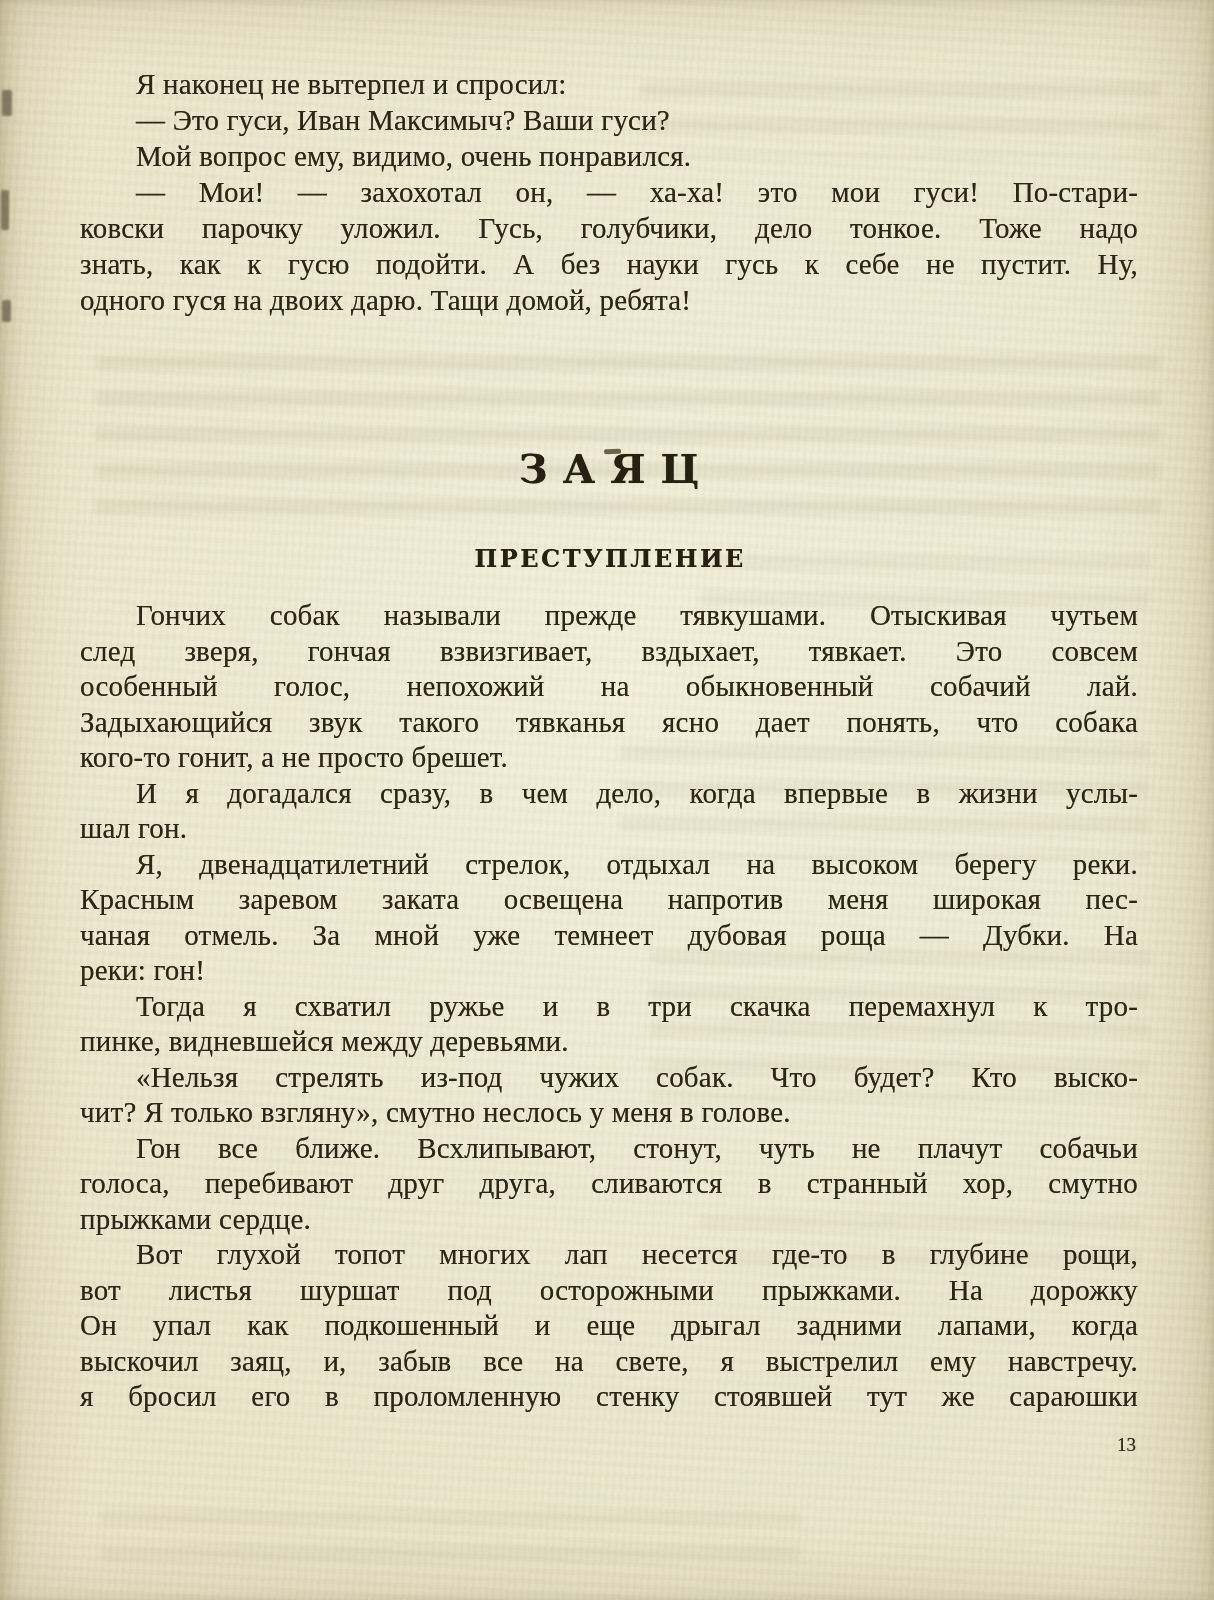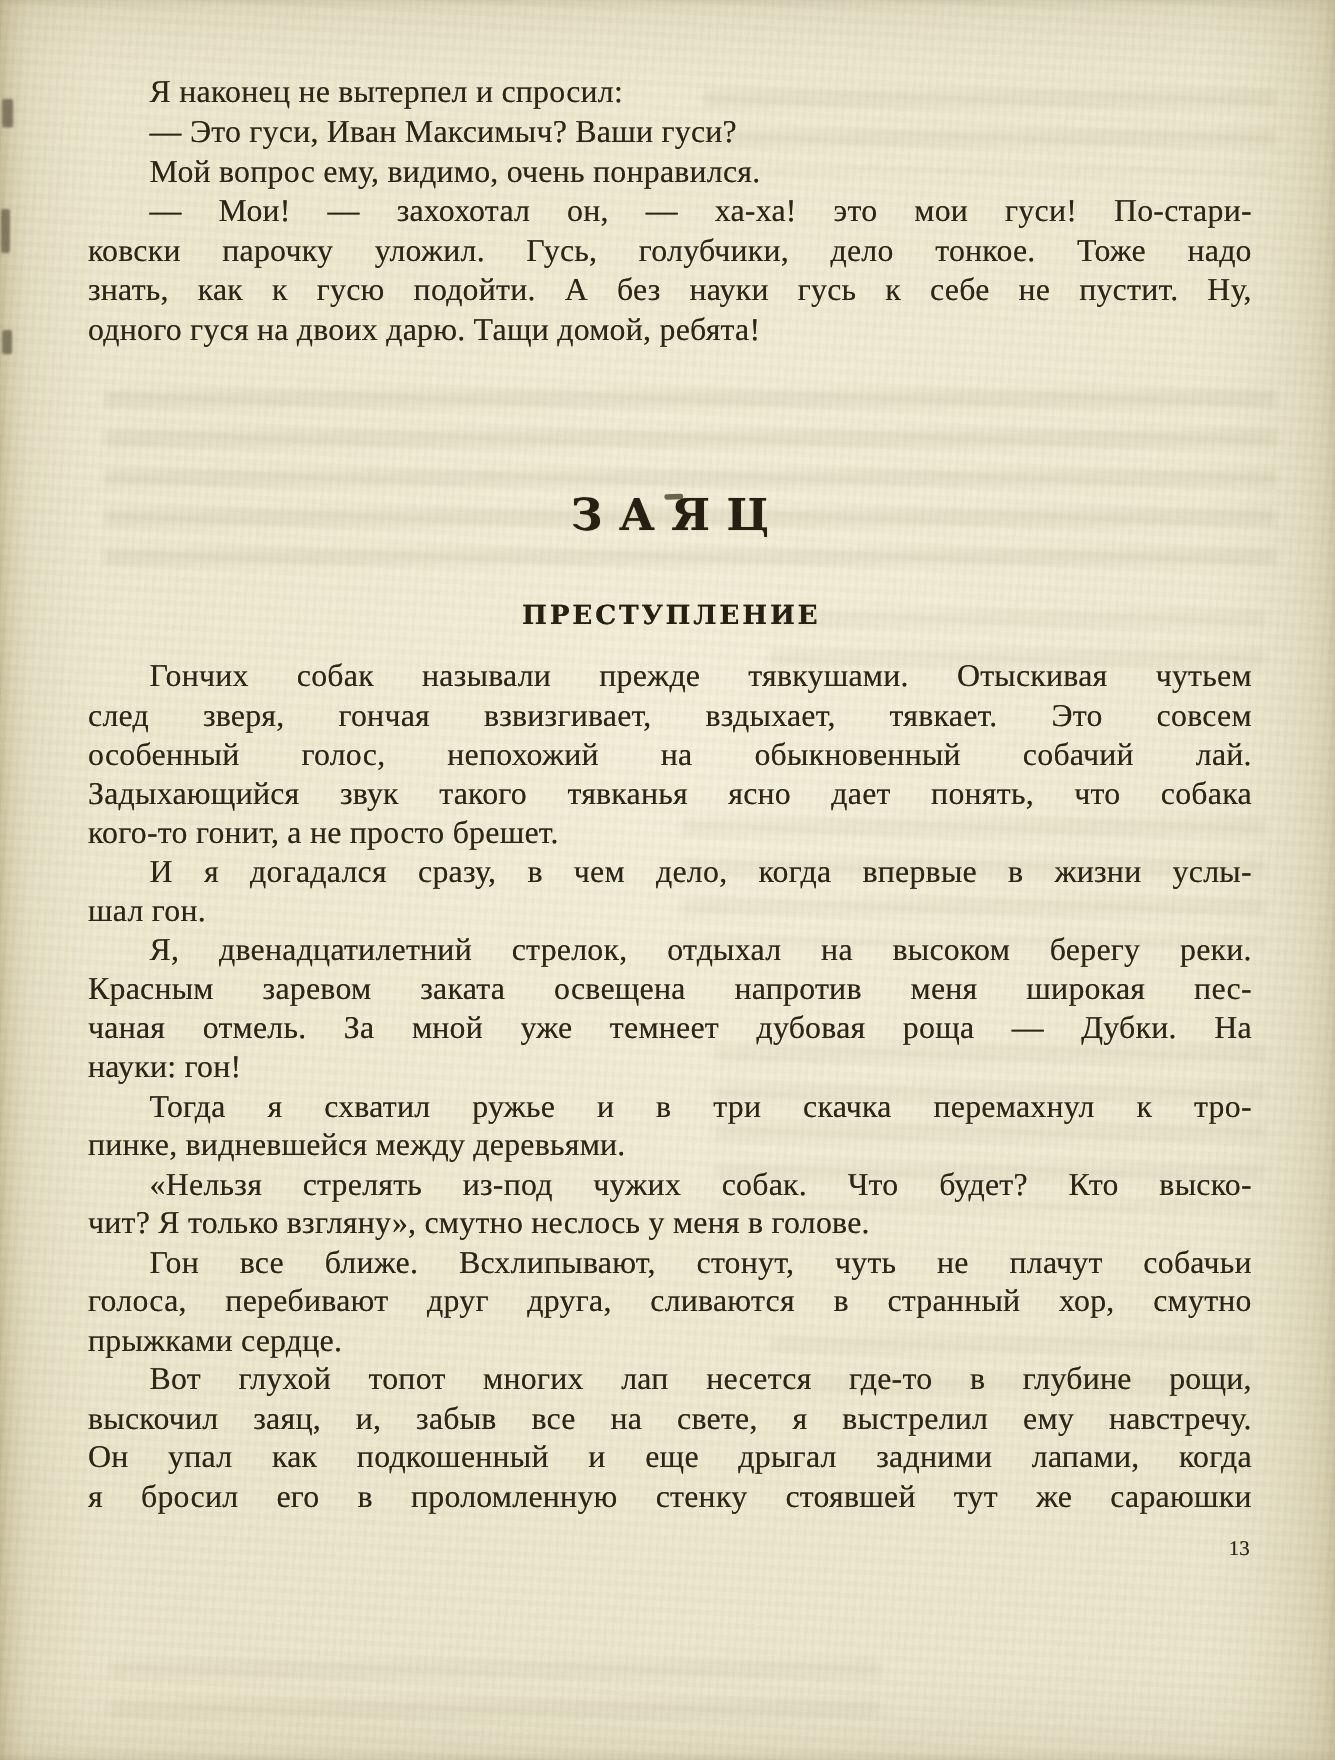--- a/index.html
+++ b/index.html
@@ -128,30 +128,31 @@
         <div class="line first full">Гончих собак называли прежде тявкушами. Отыскивая чутьем</div>
         <div class="line full">след зверя, гончая взвизгивает, вздыхает, тявкает. Это совсем</div>
         <div class="line full">особенный голос, непохожий на обыкновенный собачий лай.</div>
         <div class="line full">Задыхающийся звук такого тявканья ясно дает понять, что собака</div>
         <div class="line">кого-то гонит, а не просто брешет.</div>
         <div class="line first full">И я догадался сразу, в чем дело, когда впервые в жизни услы-</div>
         <div class="line">шал гон.</div>
         <div class="line first full">Я, двенадцатилетний стрелок, отдыхал на высоком берегу реки.</div>
         <div class="line full">Красным заревом заката освещена напротив меня широкая пес-</div>
         <div class="line full">чаная отмель. За мной уже темнеет дубовая роща — Дубки. На</div>
-        <div class="line">науки: гон!</div>
+        <div class="line">реки: гон!</div>
         <div class="line first full">Тогда я схватил ружье и в три скачка перемахнул к тро-</div>
         <div class="line">пинке, видневшейся между деревьями.</div>
         <div class="line first full">«Нельзя стрелять из-под чужих собак. Что будет? Кто выско-</div>
         <div class="line">чит? Я только взгляну», смутно неслось у меня в голове.</div>
         <div class="line first full">Гон все ближе. Всхлипывают, стонут, чуть не плачут собачьи</div>
         <div class="line full">голоса, перебивают друг друга, сливаются в странный хор, смутно</div>
         <div class="line">прыжками сердце.</div>
         <div class="line first full">Вот глухой топот многих лап несется где-то в глубине рощи,</div>
+        <div class="line full">вот листья шуршат под осторожными прыжками. На дорожку</div>
+        <div class="line full">Он упал как подкошенный и еще дрыгал задними лапами, когда</div>
         <div class="line full">выскочил заяц, и, забыв все на свете, я выстрелил ему навстречу.</div>
-        <div class="line full">Он упал как подкошенный и еще дрыгал задними лапами, когда</div>
         <div class="line full">я бросил его в проломленную стенку стоявшей тут же сараюшки</div>
       </div>
 
     <div class="pageno">13</div>
 
   </div>
 </div>
 
 </body></html>

